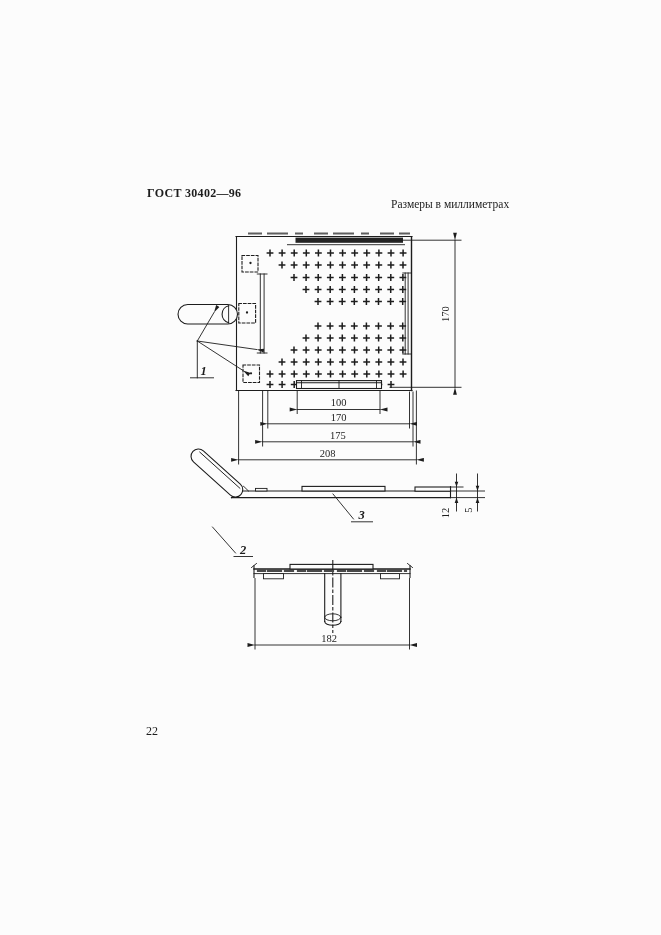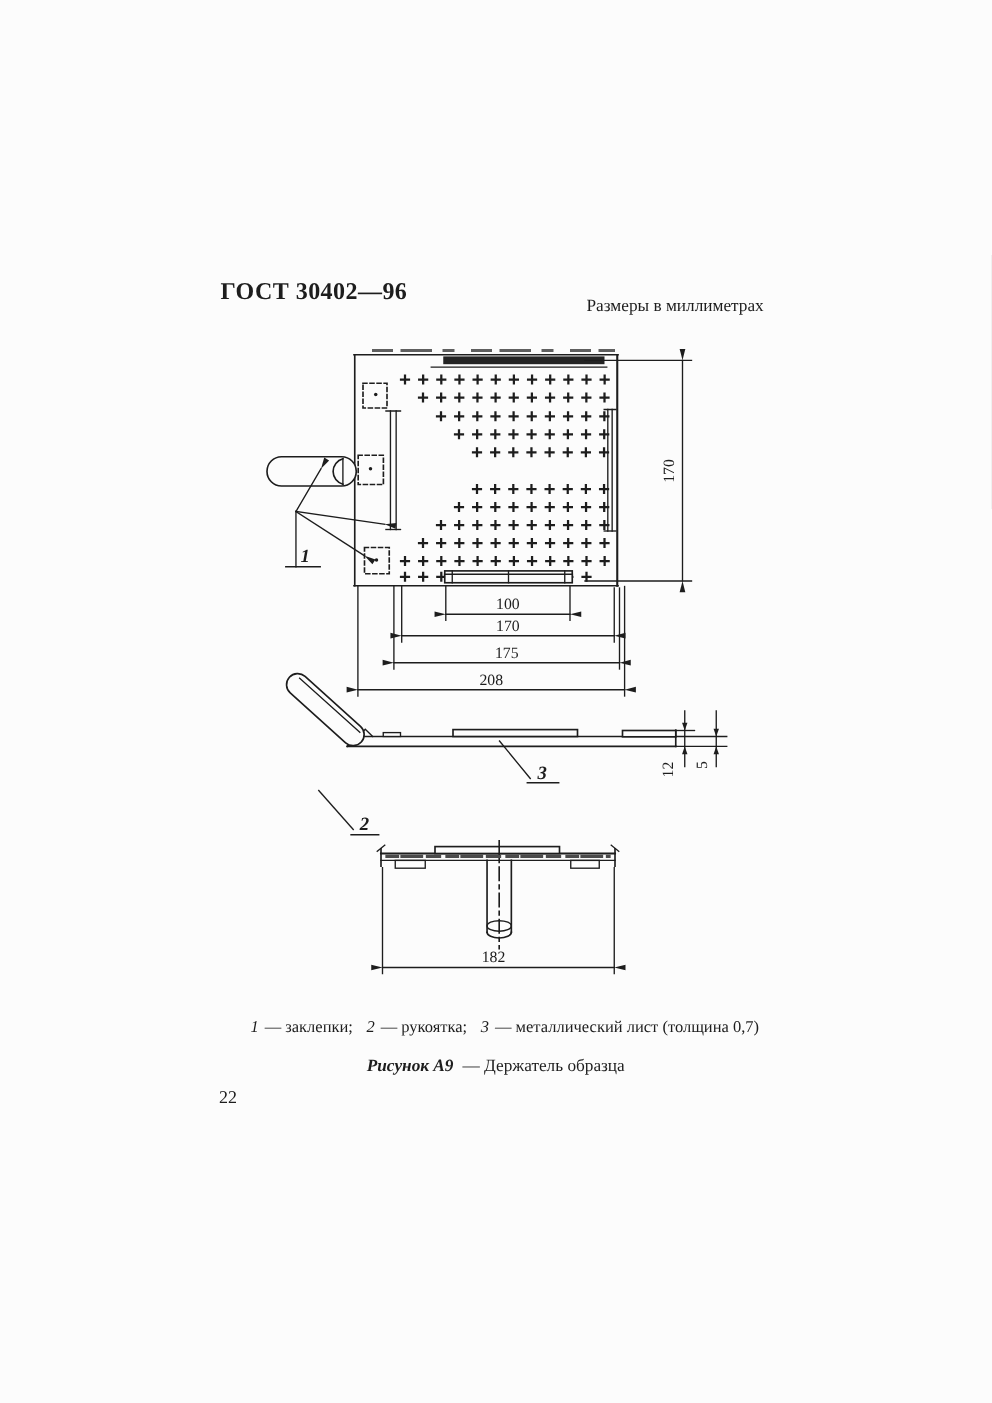--- a/index.html
+++ b/index.html
@@ -1,21 +1,21 @@
 <!DOCTYPE html>
 <html><head>
 <meta charset="utf-8">
 <style>
   html,body{margin:0;padding:0;background:#e8e8e8;}
   .page{
     position:relative;width:661px;height:935px;margin:0 auto;
     background:#fcfcfc;overflow:hidden;
     font-family:"Liberation Serif",serif;color:#1d1d1d;
   }
-  .doc-code{position:absolute;left:147px;top:186px;font-size:16px;font-weight:bold;letter-spacing:.3px;}
+  .doc-code{position:absolute;left:147px;top:186px;font-size:12px;font-weight:bold;letter-spacing:.3px;}
   .units-note{position:absolute;left:391px;top:198px;font-size:11.5px;}
   .legend{position:absolute;top:679px;left:0;width:661px;text-align:center;font-size:11px;padding-left:12px;box-sizing:border-box;}
   .leg-num{font-style:italic;margin-right:4px;}
   .leg-item{margin-right:9px;}
   .leg-item:last-child{margin-right:0;}
   .figcap{position:absolute;top:705px;left:0;width:661px;text-align:center;font-size:11.5px;}
   .cap-label{font-weight:700;font-style:italic;margin-right:6px;}
   .page-num{position:absolute;left:146px;top:724px;font-size:12px;}
   .fig-svg{position:absolute;left:140px;top:225px;}
   
@@ -208,22 +208,16 @@
 
       <g>
         <line x1="255" y1="578.5" x2="255" y2="649" class="ln thin"></line>
         <line x1="409.5" y1="578.5" x2="409.5" y2="649" class="ln thin"></line>
         <line x1="255" y1="645" x2="409.5" y2="645" class="ln thin" marker-start="url(#ar)" marker-end="url(#ar)"></line>
         <text class="dim" text-anchor="middle" x="329" y="641.5">182</text>
       </g>
     </g>
   </svg>
 
-  <div class="legend">
-    <span class="leg-item"><span class="leg-num">1</span><span>— заклепки;</span></span><span class="leg-item"><span class="leg-num">2</span><span>— рукоятка;</span></span><span class="leg-item"><span class="leg-num">3</span><span>— металлический лист (толщина 0,7)</span></span>
-  </div>
-
-  <div class="figcap">
-    <span class="cap-label">Рисунок А9</span><span>— Держатель образца</span>
-  </div>
+
 
   <div class="page-num">22</div>
 </div>
 
 </body></html>

